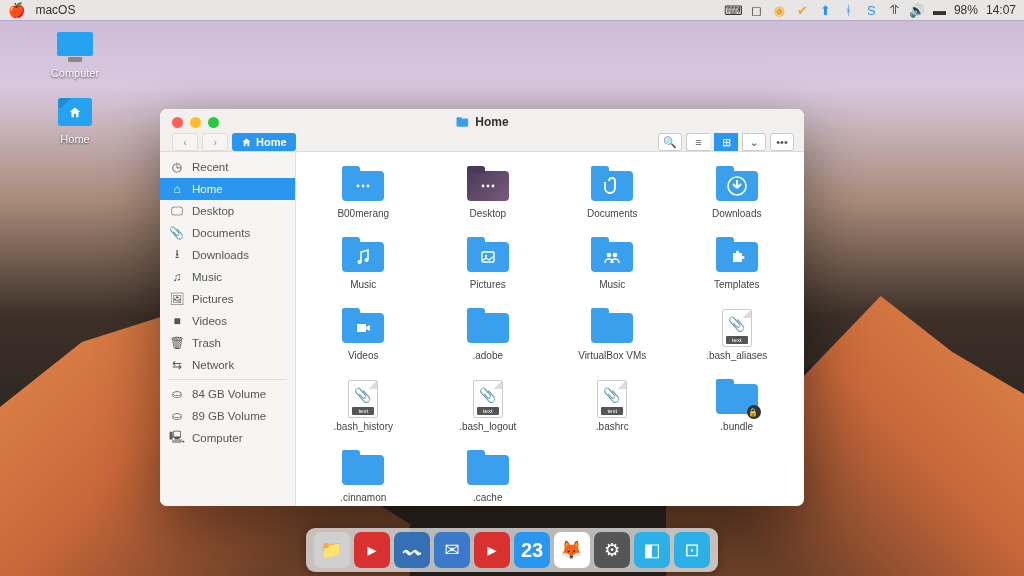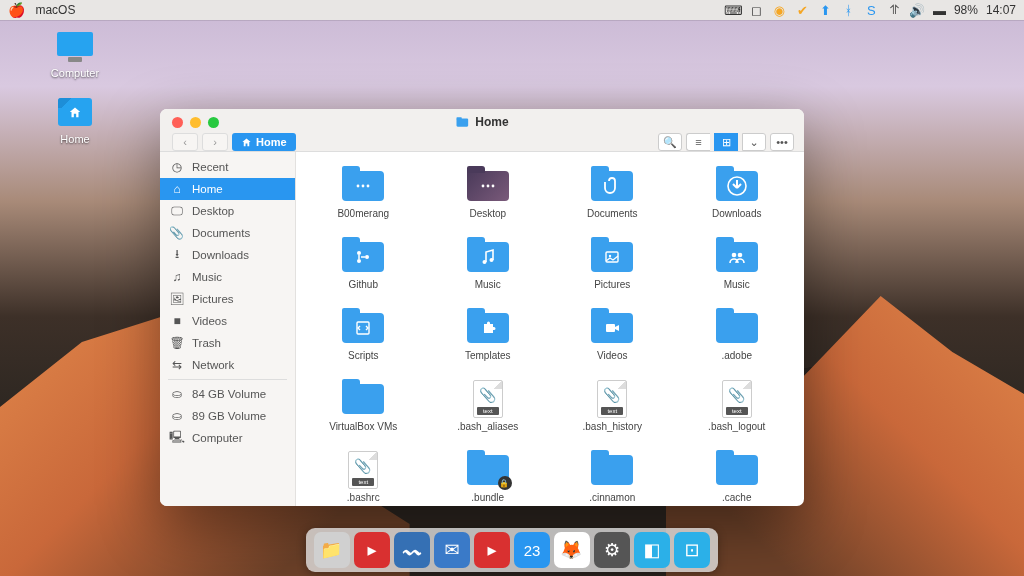--- a/index.html
+++ b/index.html
@@ -273,33 +273,20 @@
                   <circle cx="12" cy="12" r="9" stroke="#fff" stroke-width="1.6" fill="none"></circle>
                 </svg>
               </div>
             </div>
             <div>Downloads</div>
           </div>
           <div class="item">
             <div class="icon-wrap">
               <div class="folder">
                 <svg width="24" height="24" viewBox="0 0 24 24">
-                  <circle cx="8" cy="8" r="2" fill="#fff"></circle>
-                  <circle cx="8" cy="16" r="2" fill="#fff"></circle>
-                  <circle cx="16" cy="12" r="2" fill="#fff"></circle>
-                  <path d="M8 10v4M10 12h4" stroke="#fff" stroke-width="1.5"></path>
-                </svg>
-              </div>
-            </div>
-            <div>Github</div>
-          </div>
-          <div class="item">
-            <div class="icon-wrap">
-              <div class="folder">
-                <svg width="24" height="24" viewBox="0 0 24 24">
                   <path d="M10 17V7l7-2v10" stroke="#fff" stroke-width="1.6" fill="none"></path>
                   <circle cx="8.5" cy="17" r="2" fill="#fff"></circle>
                   <circle cx="15.5" cy="15" r="2" fill="#fff"></circle>
                 </svg>
               </div>
             </div>
             <div>Music</div>
           </div>
           <div class="item">
             <div class="icon-wrap">
@@ -317,31 +304,20 @@
             <div class="icon-wrap">
               <div class="folder">
                 <svg width="24" height="24" viewBox="0 0 24 24">
                   <circle cx="9" cy="10" r="2.3" fill="#fff"></circle>
                   <circle cx="15" cy="10" r="2.3" fill="#fff"></circle>
                   <path d="M5 18c0-2.5 2-4 4-4s4 1.5 4 4M11 18c0-2.5 2-4 4-4s4 1.5 4 4" stroke="#fff" stroke-width="1.6" fill="none"></path>
                 </svg>
               </div>
             </div>
             <div>Music</div>
-          </div>
-          <div class="item">
-            <div class="icon-wrap">
-              <div class="folder">
-                <svg width="24" height="24" viewBox="0 0 24 24">
-                  <rect x="6" y="6" width="12" height="12" rx="1" stroke="#fff" stroke-width="1.4" fill="none"></rect>
-                  <path d="M9 10l-2 2 2 2M15 10l2 2-2 2" stroke="#fff" stroke-width="1.4" fill="none"></path>
-                </svg>
-              </div>
-            </div>
-            <div>Scripts</div>
           </div>
           <div class="item">
             <div class="icon-wrap">
               <div class="folder">
                 <svg width="24" height="24" viewBox="0 0 24 24">
                   <path d="M8 8h3v-1a1.5 1.5 0 013 0v1h3v3h1a1.5 1.5 0 010 3h-1v3H8z" fill="#fff"></path>
                 </svg>
               </div>
             </div>
             <div>Templates</div>
@@ -428,18 +404,18 @@
     </div>
   </div>
 </div>
 
 <div class="dock">
   <div class="dapp" style="background:#d0d0d0;color:#333">📁</div>
   <div class="dapp" style="background:#d93030">▸</div>
   <div class="dapp" style="background:#3570b4">〰</div>
   <div class="dapp" style="background:#3a7ac8">✉</div>
   <div class="dapp" style="background:#d93030">▸</div>
-  <div class="dapp" style="background:#2996f0;font-size:15px;font-weight:400">23</div>
+  <div class="dapp" style="background:#2996f0;font-size:20px;font-weight:700">23</div>
   <div class="dapp" style="background:#fff;color:#ff7b00">🦊</div>
   <div class="dapp" style="background:#555">⚙</div>
   <div class="dapp" style="background:#2bb0e8">◧</div>
   <div class="dapp" style="background:#2bb0e8">⊡</div>
 </div>
 
 </body></html>

